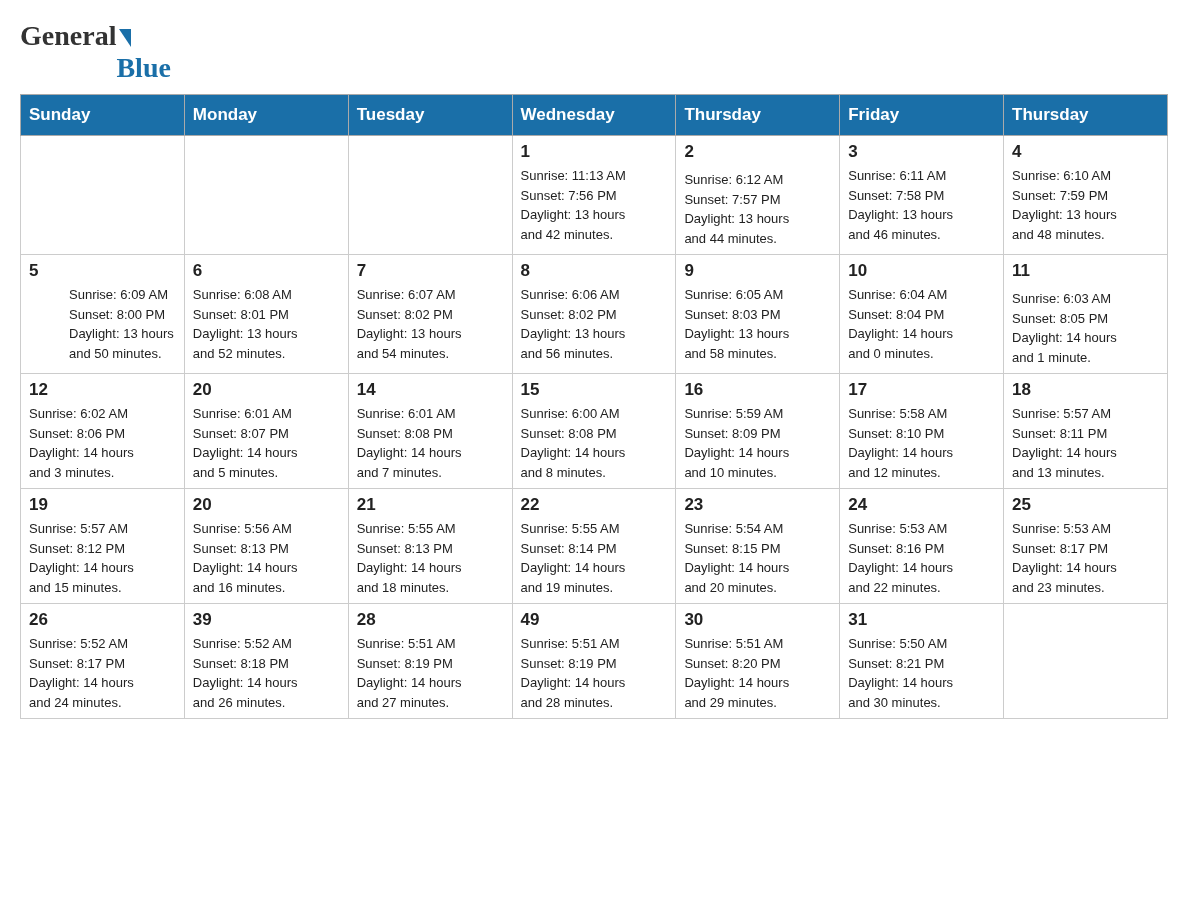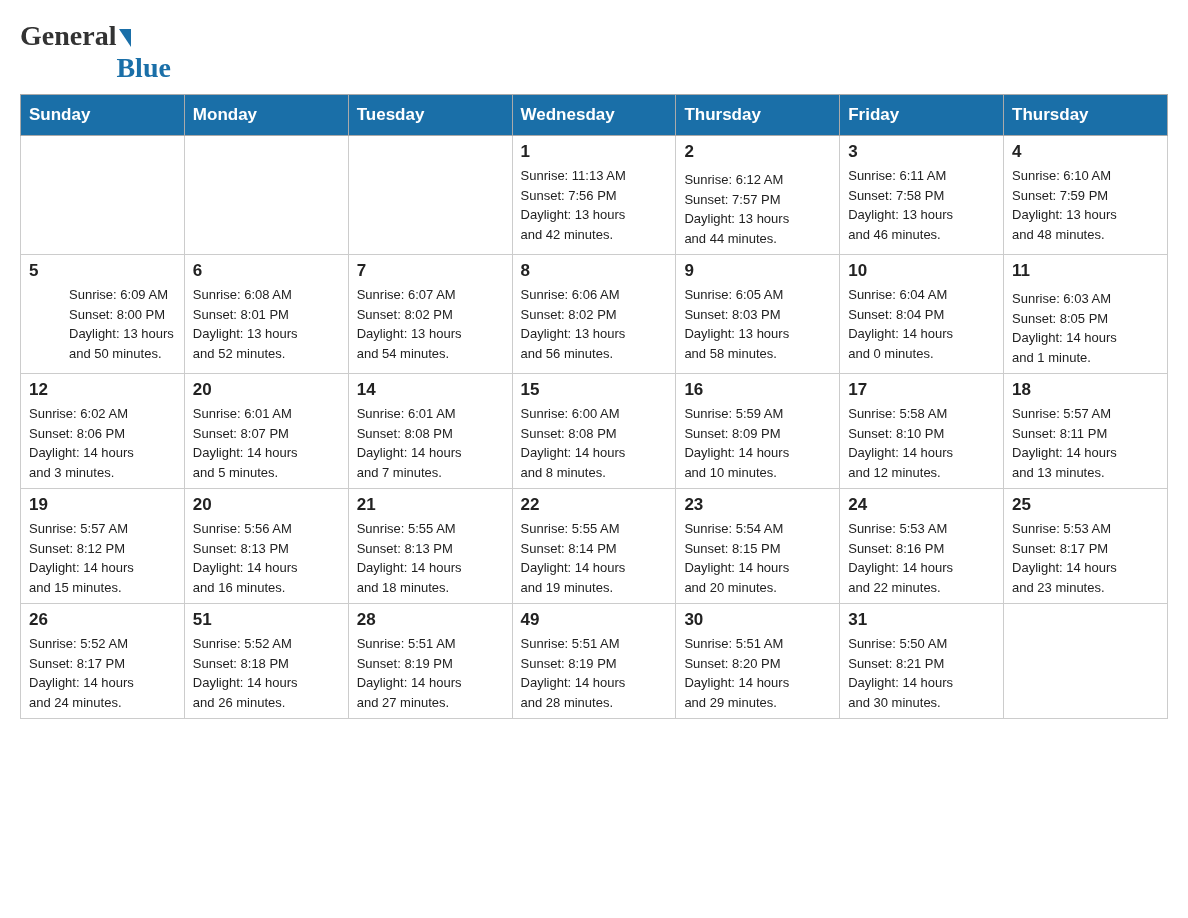--- a/index.html
+++ b/index.html
@@ -320,21 +320,21 @@
       </tr>
       <tr>
         <td>
           <span class="day-number">26</span>
           <div class="day-info" style="white-space: pre-line;">Sunrise: 5:52 AM
 Sunset: 8:17 PM
 Daylight: 14 hours
 and 24 minutes.</div>
         </td>
         <td>
-          <span class="day-number">51</span>
+          <span class="day-number">39</span>
           <div class="day-info" style="white-space: pre-line;">Sunrise: 5:52 AM
 Sunset: 8:18 PM
 Daylight: 14 hours
 and 26 minutes.</div>
         </td>
         <td>
           <span class="day-number">28</span>
           <div class="day-info" style="white-space: pre-line;">Sunrise: 5:51 AM
 Sunset: 8:19 PM
 Daylight: 14 hours

